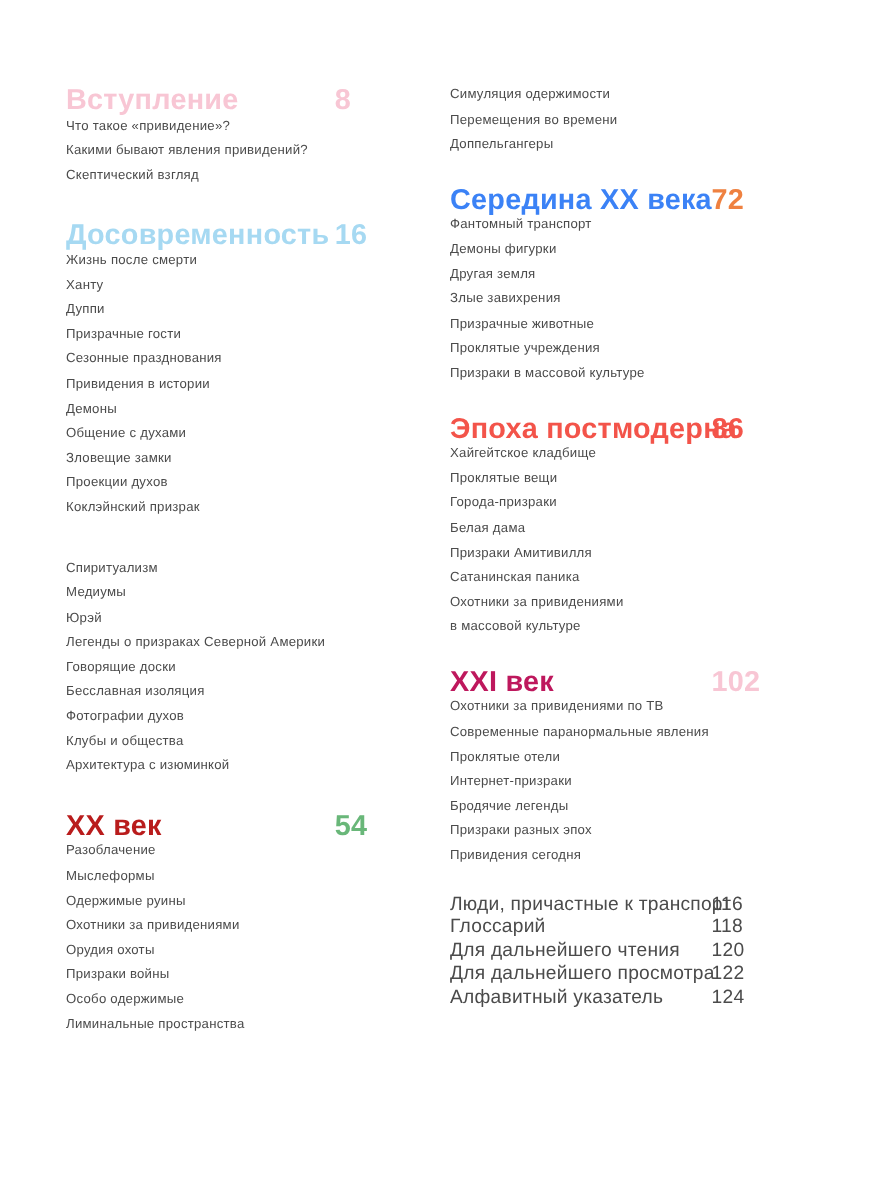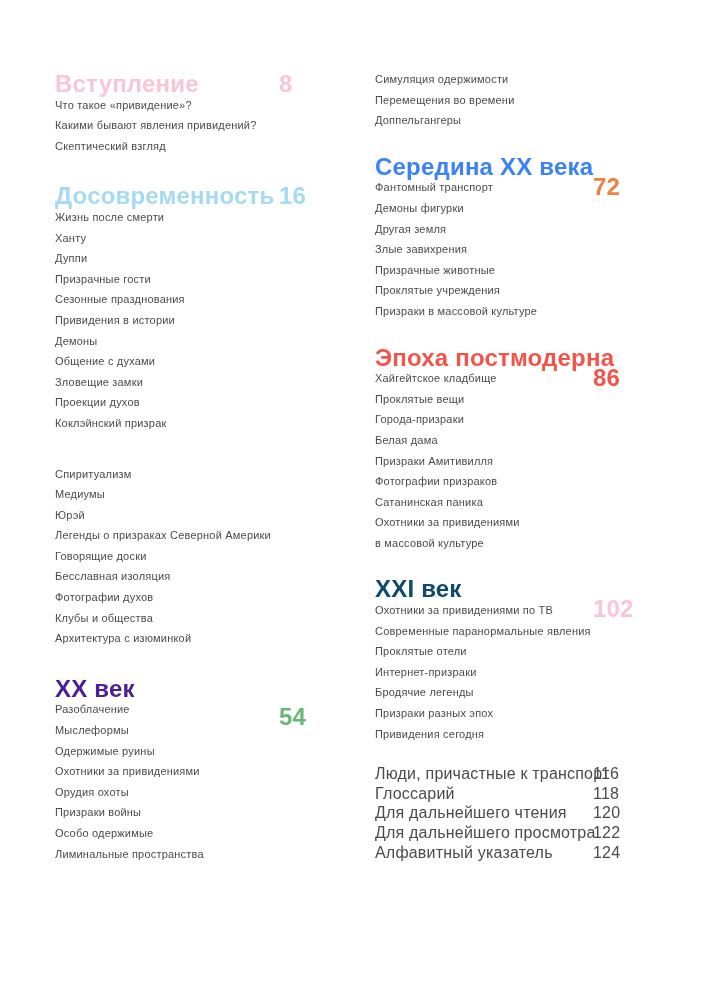--- a/index.html
+++ b/index.html
@@ -34,21 +34,21 @@
     font-weight: 700;
     line-height: 20.6px;
     white-space: nowrap;
     letter-spacing: 0.2px;
   }
   .section-page {
     position: absolute;
     top: 0;
   }
   .col-left  .section-page { left: 224px; }
-  .col-right .section-page { left: 218px; margin-top: 20px; }
+  .col-right .section-page { left: 218px; }
 
   .toc-item {
     font-size: 11px;
     line-height: 20.6px;
     white-space: pre-line;
     letter-spacing: 0.2px;
   }
 
   .back-matter { margin-top: 20px; }
   .back-row {
@@ -100,21 +100,21 @@
           <div class="toc-item">Юрэй</div>
           <div class="toc-item">Легенды о призраках Северной Америки</div>
           <div class="toc-item">Говорящие доски</div>
           <div class="toc-item">Бесславная изоляция</div>
           <div class="toc-item">Фотографии духов</div>
           <div class="toc-item">Клубы и общества</div>
           <div class="toc-item">Архитектура с изюминкой</div>
         </div>
       </section>
       <section class="toc-section">
-        <div class="section-heading"><span class="section-title" style="color: #4c1d95; margin-top: 28px;">XX век</span><span class="section-page" style="color: rgb(105, 183, 121); margin-top: 28px;">54</span></div>
+        <div class="section-heading"><span class="section-title" style="color: #b91c1c; margin-top: 28px;">XX век</span><span class="section-page" style="color: rgb(105, 183, 121);">54</span></div>
         <div class="section-items">
           <div class="toc-item">Разоблачение</div>
           <div class="toc-item">Мыслеформы</div>
           <div class="toc-item">Одержимые руины</div>
           <div class="toc-item">Охотники за привидениями</div>
           <div class="toc-item">Орудия охоты</div>
           <div class="toc-item">Призраки войны</div>
           <div class="toc-item">Особо одержимые</div>
           <div class="toc-item">Лиминальные пространства</div>
         </div>
@@ -139,28 +139,27 @@
         </div>
       </section>
       <section class="toc-section">
         <div class="section-heading"><span class="section-title" style="color: rgb(243, 84, 74);">Эпоха постмодерна</span><span class="section-page" style="color: rgb(243, 84, 74);">86</span></div>
         <div class="section-items">
           <div class="toc-item">Хайгейтское кладбище</div>
           <div class="toc-item">Проклятые вещи</div>
           <div class="toc-item">Города-призраки</div>
           <div class="toc-item">Белая дама</div>
           <div class="toc-item">Призраки Амитивилля</div>
-          <div class="toc-item">Фотографии призраков</div>
           <div class="toc-item">Сатанинская паника</div>
           <div class="toc-item">Охотники за привидениями
 в массовой культуре</div>
         </div>
       </section>
       <section class="toc-section">
-        <div class="section-heading"><span class="section-title" style="color: #0c4a6e;">XXI век</span><span class="section-page" style="color: rgb(248, 198, 212);">102</span></div>
+        <div class="section-heading"><span class="section-title" style="color: #be185d;">XXI век</span><span class="section-page" style="color: rgb(248, 198, 212);">102</span></div>
         <div class="section-items">
           <div class="toc-item">Охотники за привидениями по ТВ</div>
           <div class="toc-item">Современные паранормальные явления</div>
           <div class="toc-item">Проклятые отели</div>
           <div class="toc-item">Интернет-призраки</div>
           <div class="toc-item">Бродячие легенды</div>
           <div class="toc-item">Призраки разных эпох</div>
           <div class="toc-item">Привидения сегодня</div>
         </div>
       </section>

